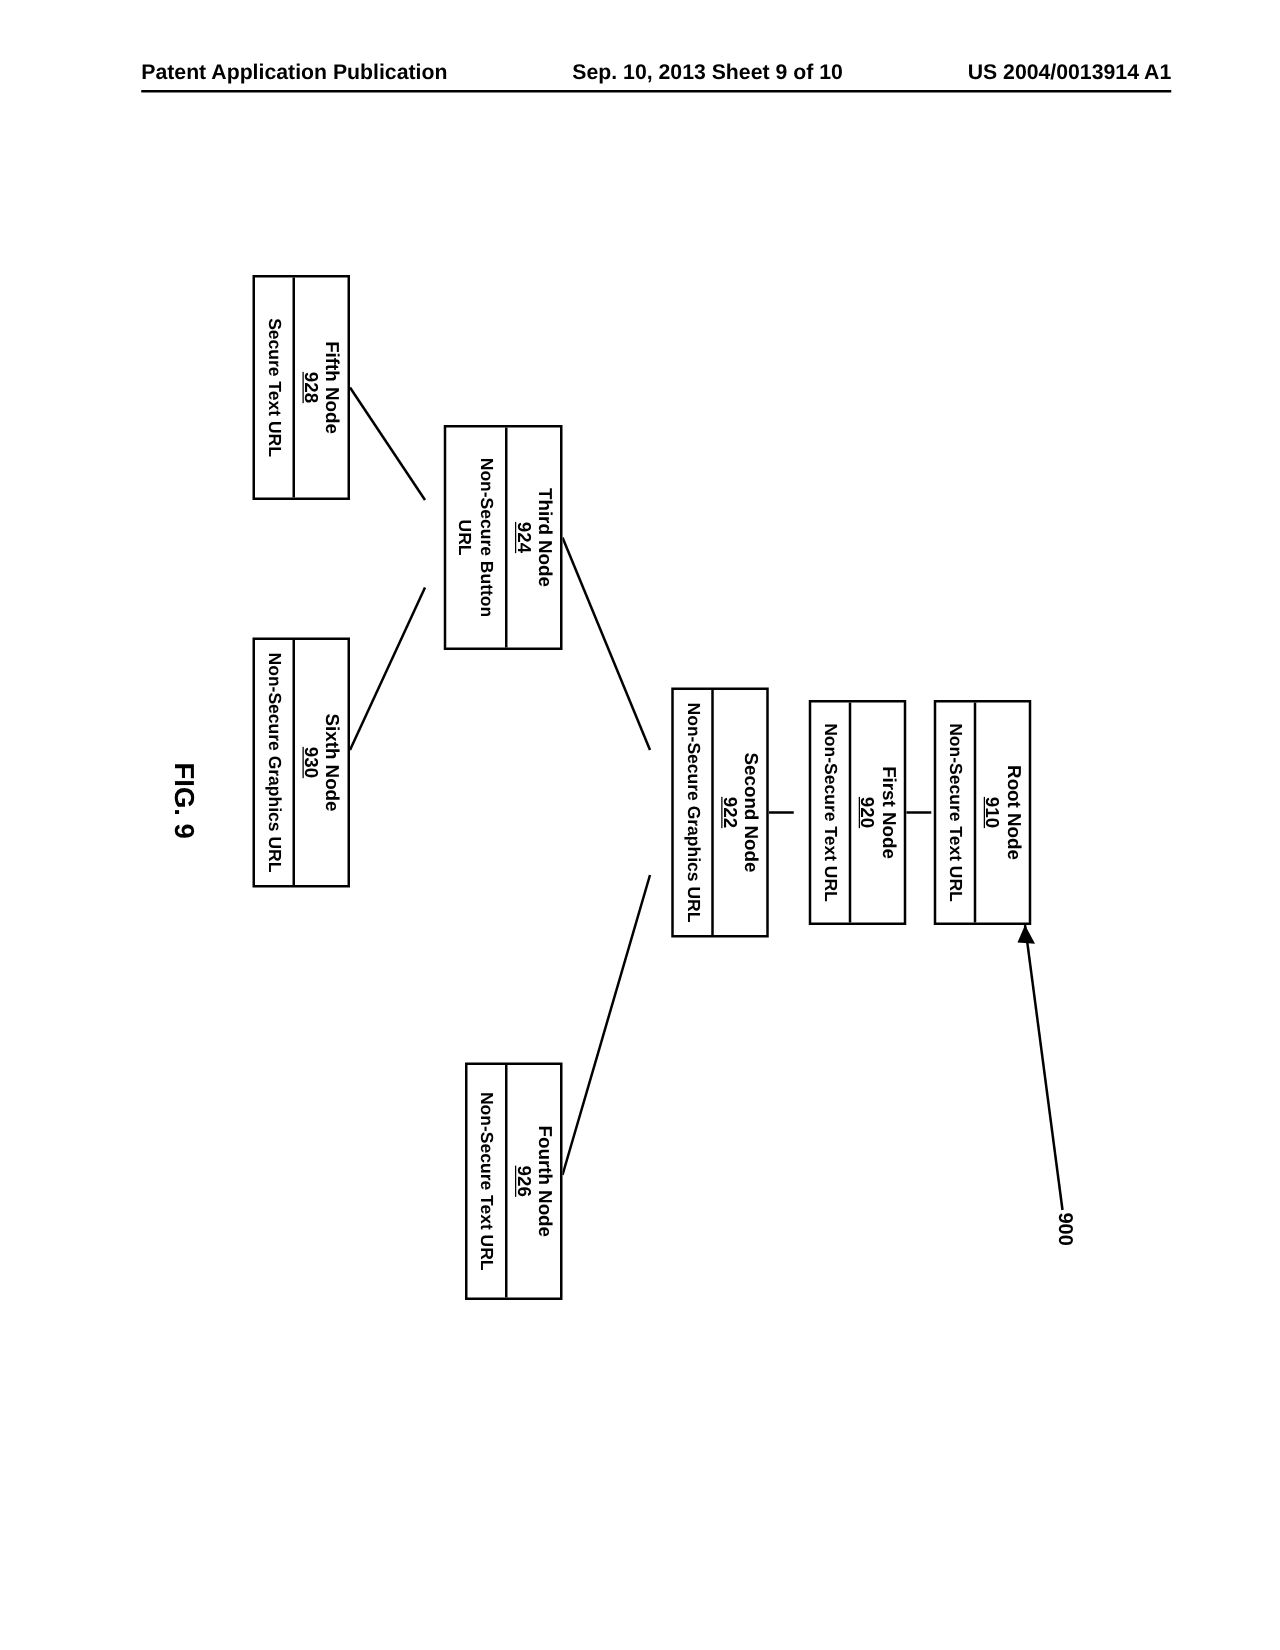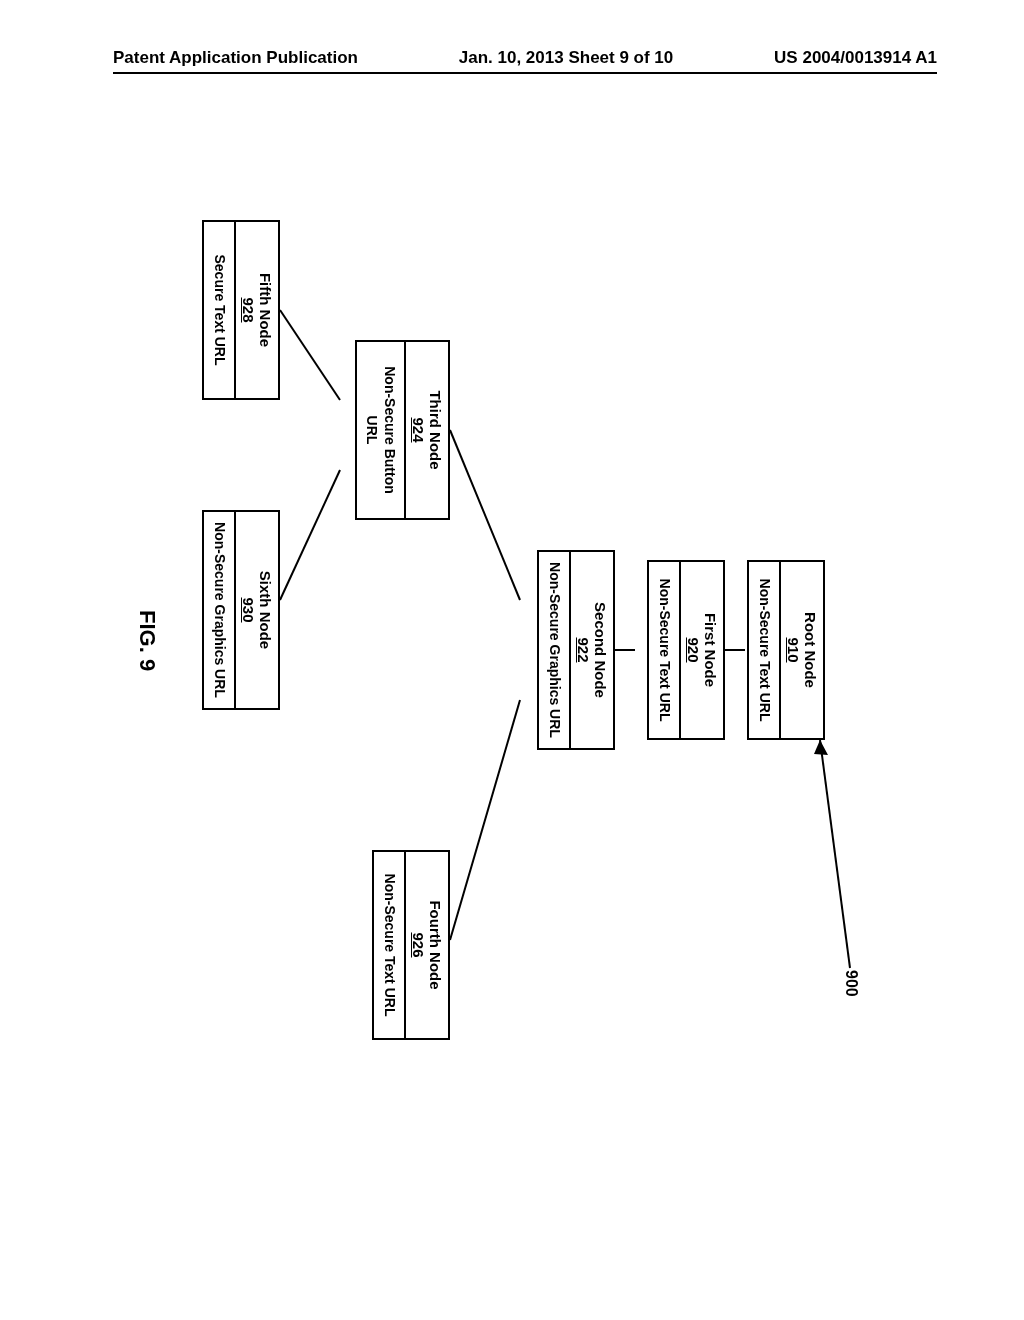--- a/index.html
+++ b/index.html
@@ -91,21 +91,21 @@
   .conn {
     stroke: #000;
     stroke-width: 2;
   }
 </style>
 </head>
 <body>
 
 <div class="header">
   <span>Patent Application Publication</span>
-  <span>Jan. 10, 2013  Sheet 9 of 10</span>
+  <span>Sep. 10, 2013  Sheet 9 of 10</span>
   <span>US 2004/0013914 A1</span>
   <div class="hr"></div>
 </div>
 
 <div class="diagram" style="width:1000px; height:760px; top:180px; left:880px; transform: rotate(90deg);">
 
   <div class="system-label" style="left:790px; top:20px;">900</div>
 
   <svg class="lines" width="1000" height="760">
 

